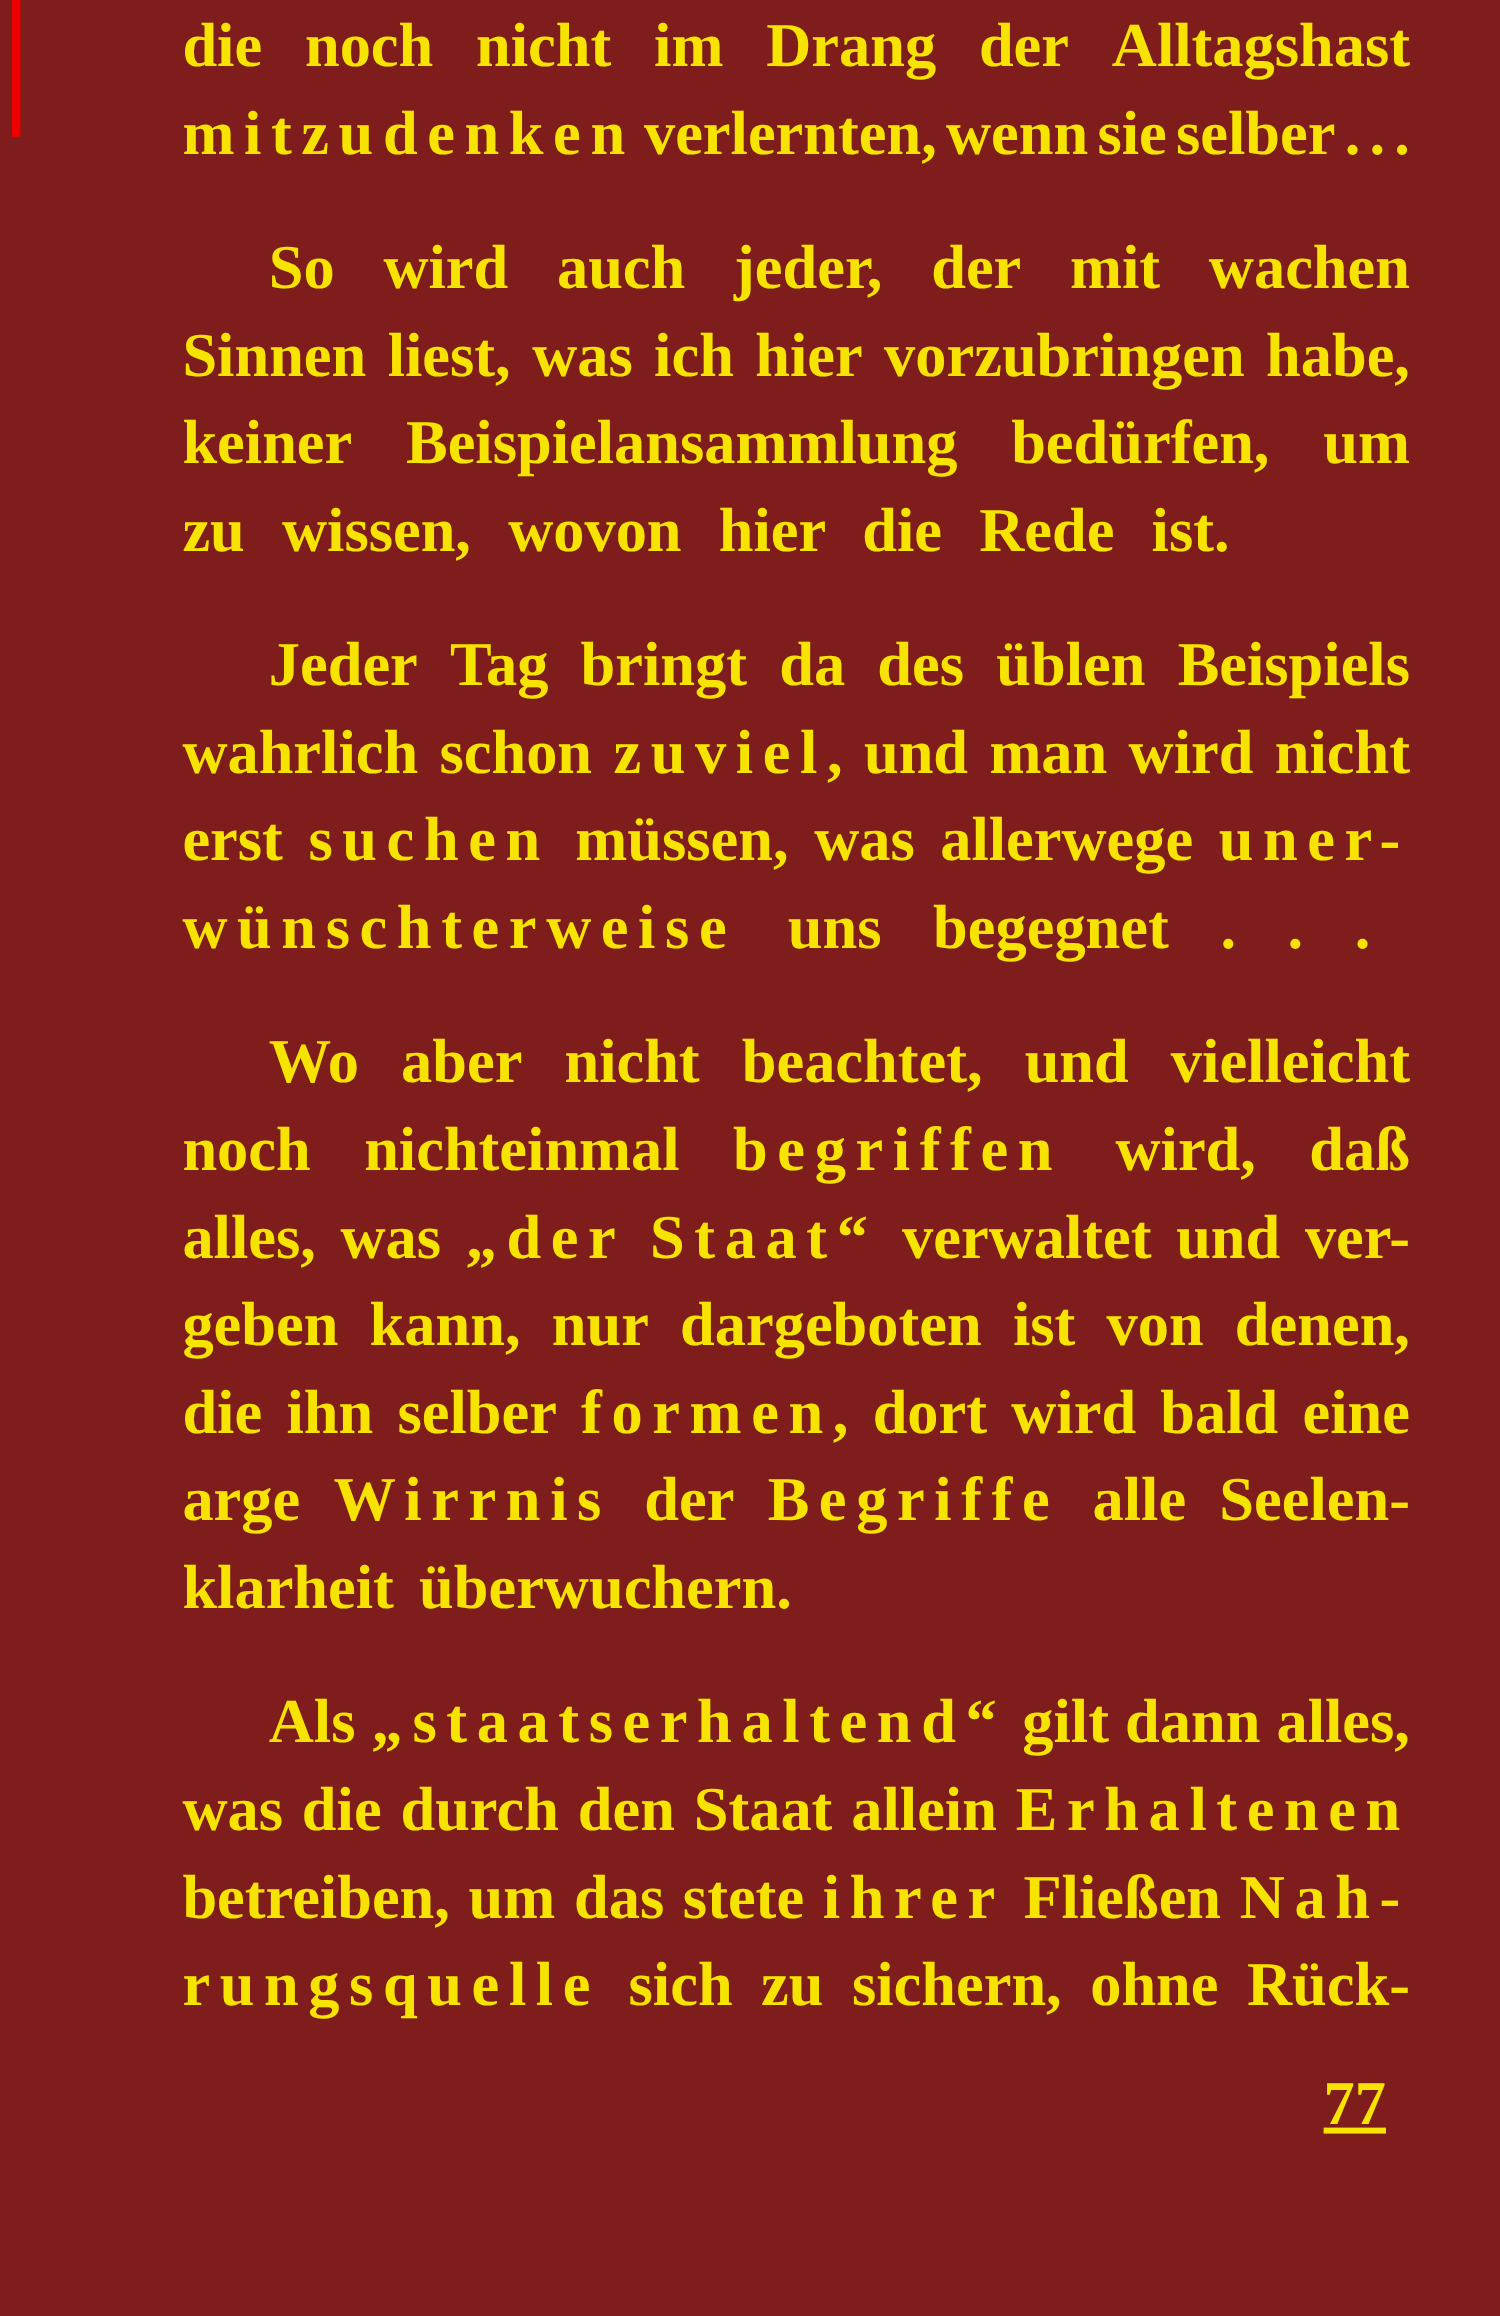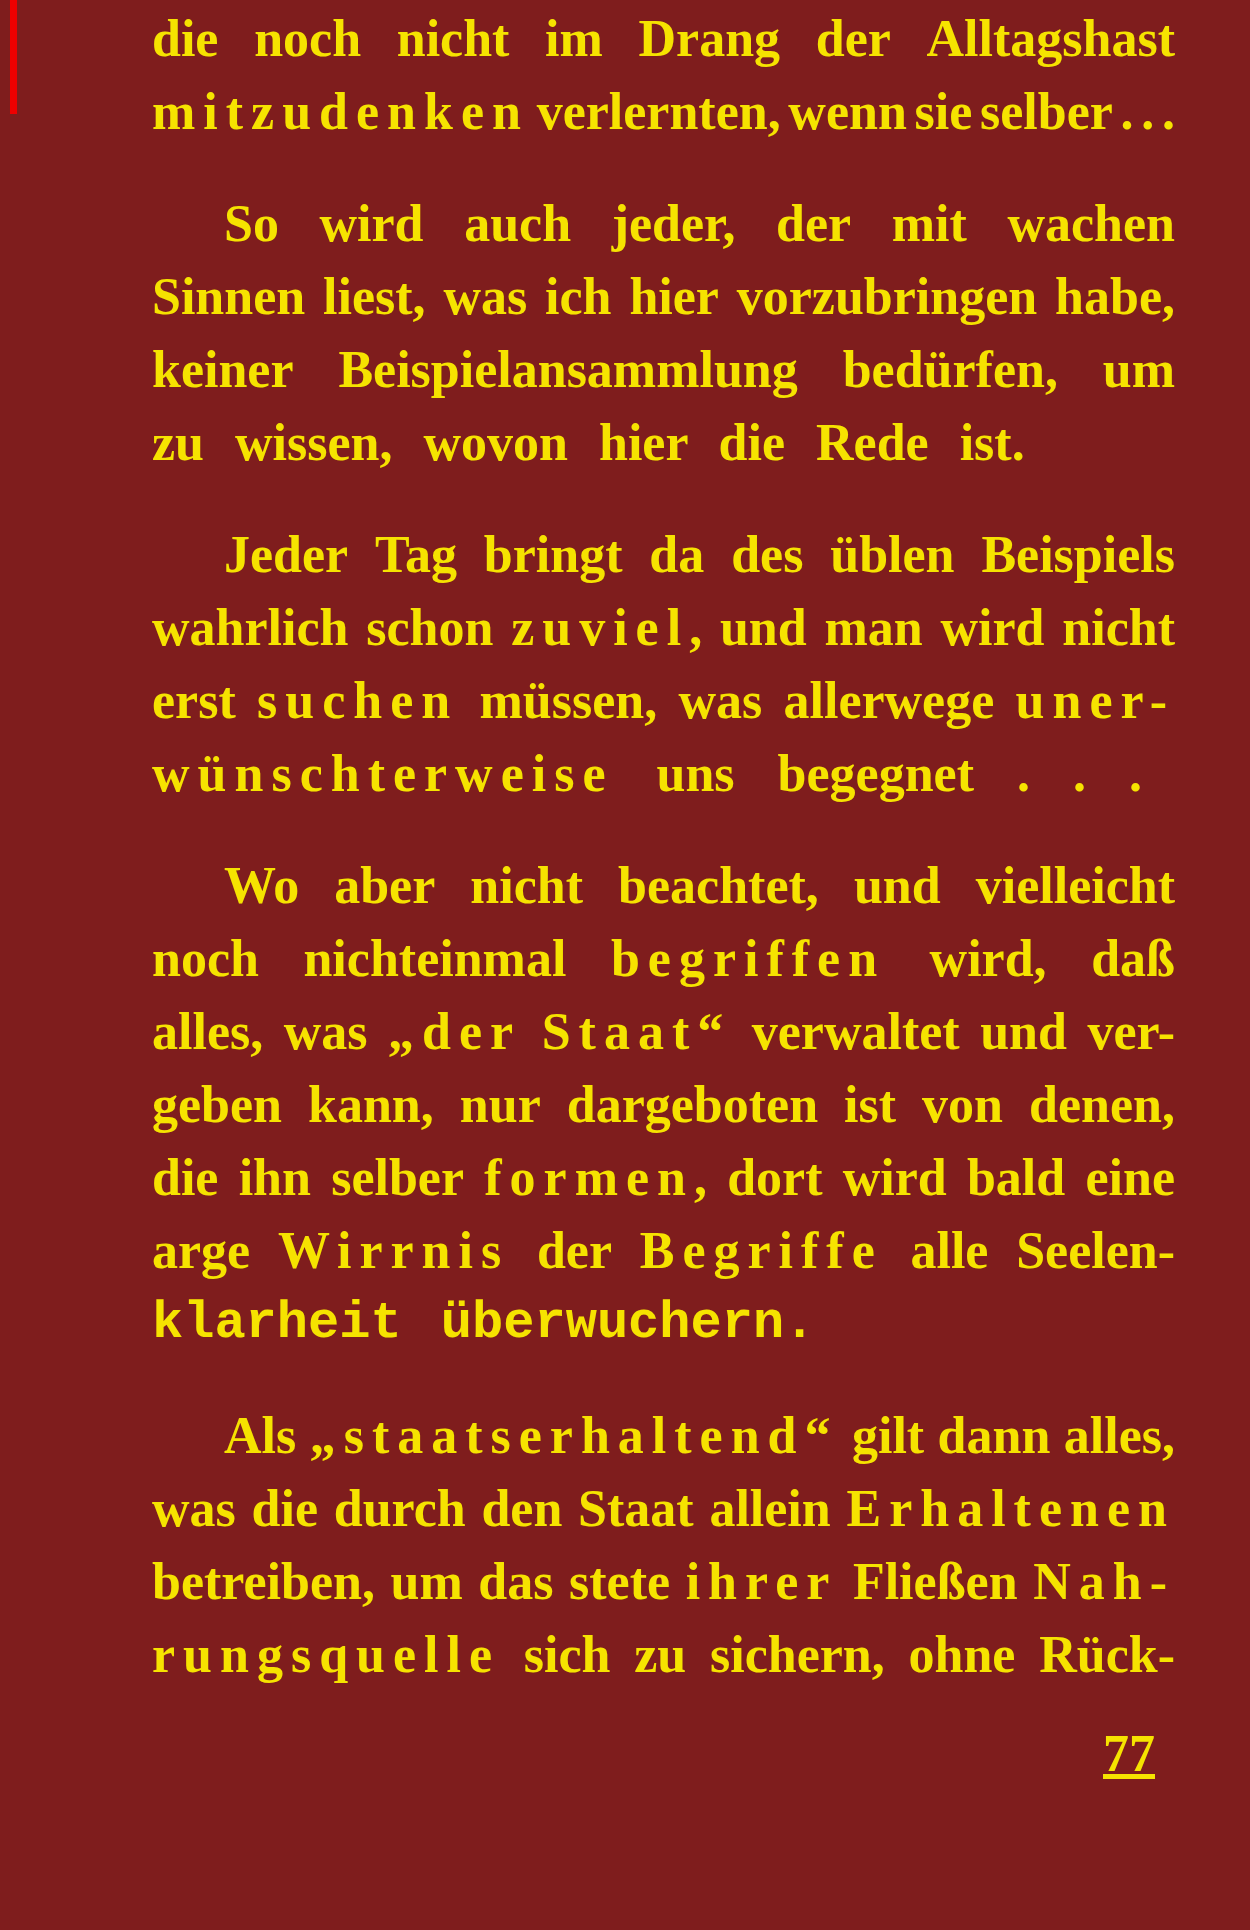--- a/index.html
+++ b/index.html
@@ -80,21 +80,21 @@
         <div class="line"><span class="w"><span>erst</span></span><span class="w"><span class="sp">suchen</span></span><span class="w"><span>müssen,</span></span><span class="w"><span>was</span></span><span class="w"><span>allerwege</span></span><span class="w"><span class="sp">uner-</span></span></div>
         <div class="line noj" style="word-spacing: 30px;"><span class="sp">wünschterweise</span> <span>uns</span> <span>begegnet</span> <span>.</span> <span>.</span> <span>.</span></div>
       </div>
       <div class="para">
         <div class="line ind"><span class="w"><span>Wo</span></span><span class="w"><span>aber</span></span><span class="w"><span>nicht</span></span><span class="w"><span>beachtet,</span></span><span class="w"><span>und</span></span><span class="w"><span>vielleicht</span></span></div>
         <div class="line"><span class="w"><span>noch</span></span><span class="w"><span>nichteinmal</span></span><span class="w"><span class="sp">begriffen</span></span><span class="w"><span>wird,</span></span><span class="w"><span>daß</span></span></div>
         <div class="line"><span class="w"><span>alles,</span></span><span class="w"><span>was</span></span><span class="w"><span class="sp">„der</span></span><span class="w"><span class="sp">Staat“</span></span><span class="w"><span>verwaltet</span></span><span class="w"><span>und</span></span><span class="w"><span>ver-</span></span></div>
         <div class="line"><span class="w"><span>geben</span></span><span class="w"><span>kann,</span></span><span class="w"><span>nur</span></span><span class="w"><span>dargeboten</span></span><span class="w"><span>ist</span></span><span class="w"><span>von</span></span><span class="w"><span>denen,</span></span></div>
         <div class="line"><span class="w"><span>die</span></span><span class="w"><span>ihn</span></span><span class="w"><span>selber</span></span><span class="w"><span class="sp">formen</span><span>,</span></span><span class="w"><span>dort</span></span><span class="w"><span>wird</span></span><span class="w"><span>bald</span></span><span class="w"><span>eine</span></span></div>
         <div class="line"><span class="w"><span>arge</span></span><span class="w"><span class="sp">Wirrnis</span></span><span class="w"><span>der</span></span><span class="w"><span class="sp">Begriffe</span></span><span class="w"><span>alle</span></span><span class="w"><span>Seelen-</span></span></div>
-        <div class="line noj" style="word-spacing: 8px; font-family: Liberation Mono, monospace;"><span>klarheit</span> <span>überwuchern.</span></div>
+        <div class="line noj" style="word-spacing: 8px;"><span>klarheit</span> <span>überwuchern.</span></div>
       </div>
       <div class="para">
         <div class="line ind"><span class="w"><span>Als</span></span><span class="w"><span class="sp">„staatserhaltend“</span></span><span class="w"><span>gilt</span></span><span class="w"><span>dann</span></span><span class="w"><span>alles,</span></span></div>
         <div class="line"><span class="w"><span>was</span></span><span class="w"><span>die</span></span><span class="w"><span>durch</span></span><span class="w"><span>den</span></span><span class="w"><span>Staat</span></span><span class="w"><span>allein</span></span><span class="w"><span class="sp">Erhaltenen</span></span></div>
         <div class="line"><span class="w"><span>betreiben,</span></span><span class="w"><span>um</span></span><span class="w"><span>das</span></span><span class="w"><span>stete</span></span><span class="w"><span class="sp">ihrer</span></span><span class="w"><span>Fließen</span></span><span class="w"><span class="sp">Nah-</span></span></div>
         <div class="line"><span class="w"><span class="sp">rungsquelle</span></span><span class="w"><span>sich</span></span><span class="w"><span>zu</span></span><span class="w"><span>sichern,</span></span><span class="w"><span>ohne</span></span><span class="w"><span>Rück-</span></span></div>
       </div>
     </div>
   <div class="pagenum">77</div>
 </div>

